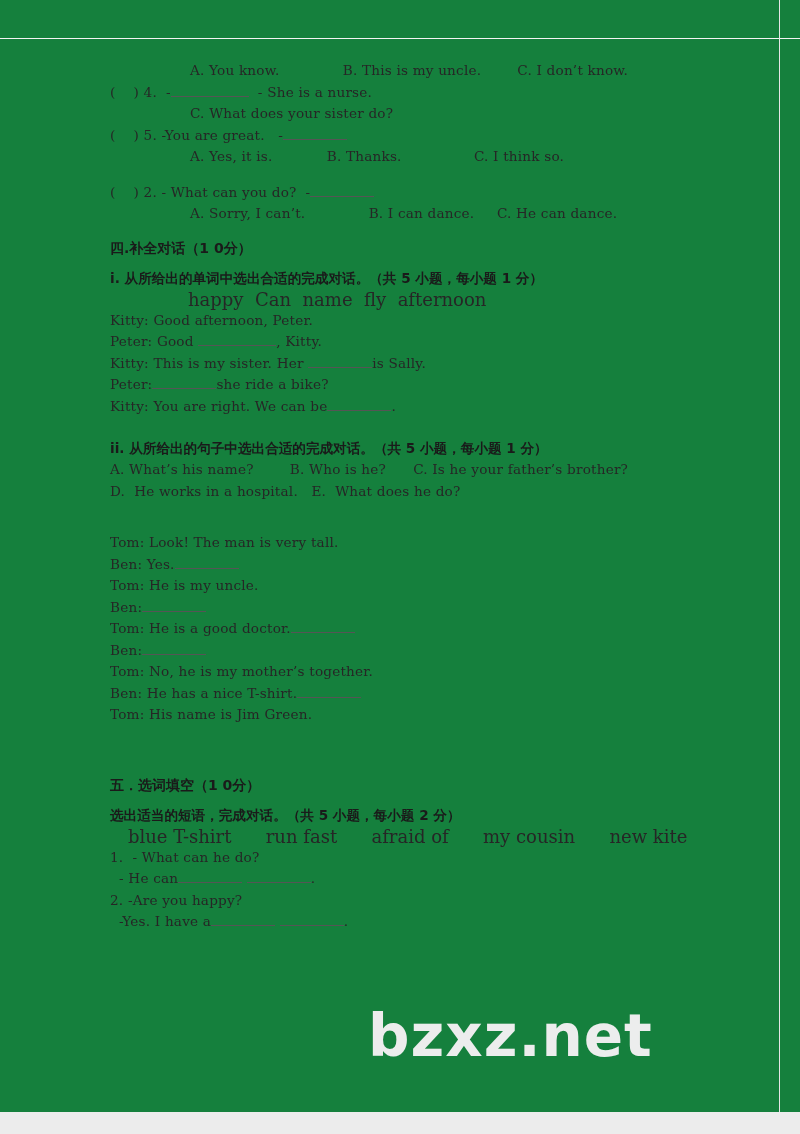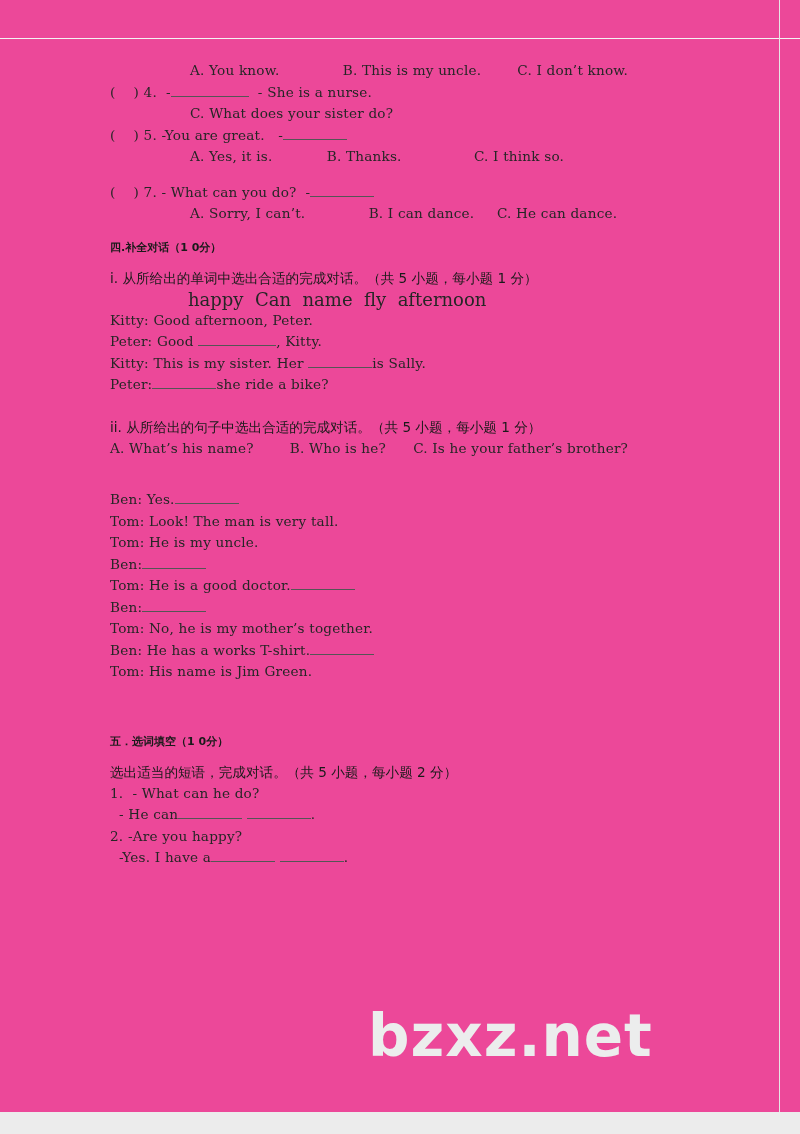--- a/index.html
+++ b/index.html
@@ -15,21 +15,21 @@
     font-family: "Liberation Serif", "DejaVu Serif", serif;
     color: #262626;
   }
 
   
   #page {
     position: absolute;
     left: 0; top: 0;
     width: 800px;
     height: 1134px;
-    background: #ec4899;
+    background: #15803d;
     box-sizing: border-box;
   }
   #page-right-edge {
     position: absolute;
     right: 20px; top: 0;
     width: 1px; height: 1114px;
     background: #e6e6e6;
   }
   #page-bottom-edge {
     position: absolute;
@@ -83,28 +83,28 @@
     border-bottom: 1px solid #555;
     height: 13px;
     vertical-align: baseline;
   }
   .b-md  { width: 64px; }
   .b-lg  { width: 78px; }
 
   .sec-head {
     font-family: "DejaVu Sans", "Liberation Sans", sans-serif;
     font-weight: bold;
-    font-size: 11px;
+    font-size: 14px;
     line-height: 26px;
     white-space: pre;
     color: #1a1a1a;
   }
   .sub-head {
     font-family: "DejaVu Sans", "Liberation Sans", sans-serif;
-    font-weight: normal;
+    font-weight: bold;
     font-size: 13.6px;
     line-height: 22px;
     white-space: pre;
     color: #1a1a1a;
   }
   .wordbank {
     font-family: "DejaVu Serif", "Liberation Serif", serif;
     font-size: 18px;
     line-height: 21px;
     white-space: pre;
@@ -131,65 +131,68 @@
     <div class="ln eng indent-opt">A. You know.              B. This is my uncle.        C. I don’t know.</div>
 
     <div class="ln eng"><span>(    ) 4.  -</span><span class="blank b-lg"></span><span>  - She is a nurse.</span></div>
     <div class="ln eng indent-opt">C. What does your sister do?</div>
 
     <div class="ln eng"><span>(    ) 5. -You are great.   -</span><span class="blank b-md"></span></div>
     <div class="ln eng indent-opt">A. Yes, it is.            B. Thanks.                C. I think so.</div>
 
     <span class="sp-14"></span>
 
-    <div class="ln eng"><span>(    ) 7. - What can you do?  -</span><span class="blank b-md"></span></div>
+    <div class="ln eng"><span>(    ) 2. - What can you do?  -</span><span class="blank b-md"></span></div>
     <div class="ln eng indent-opt">A. Sorry, I can’t.              B. I can dance.     C. He can dance.</div>
 
     <span class="sp-10"></span>
 
     <div class="sec-head">四.补全对话（1 0分）</div>
 
     <span class="sp-6"></span>
 
     <div class="sub-head">i. 从所给出的单词中选出合适的完成对话。（共 5 小题，每小题 1 分）</div>
     <div class="wordbank indent-wb">happy  Can  name  fly  afternoon</div>
 
     <div>
       <div class="ln eng"><span>Kitty: Good afternoon, Peter.</span></div>
       <div class="ln eng"><span>Peter: Good </span><span class="blank b-lg"></span><span>, Kitty.</span></div>
       <div class="ln eng"><span>Kitty: This is my sister. Her </span><span class="blank b-md"></span><span>is Sally.</span></div>
       <div class="ln eng"><span>Peter:</span><span class="blank b-md"></span><span>she ride a bike?</span></div>
+      <div class="ln eng"><span>Kitty: You are right. We can be</span><span class="blank b-md"></span><span>.</span></div>
     </div>
 
     <span class="sp-20"></span>
 
     <div class="sub-head">ii. 从所给出的句子中选出合适的完成对话。（共 5 小题，每小题 1 分）</div>
     <div class="ln eng">A. What’s his name?        B. Who is he?      C. Is he your father’s brother?</div>
+    <div class="ln eng">D.  He works in a hospital.   E.  What does he do?</div>
 
     <span class="sp-30"></span>
 
     <div>
+      <div class="ln eng"><span>Tom: Look! The man is very tall.</span></div>
       <div class="ln eng"><span>Ben: Yes.</span><span class="blank b-md"></span></div>
-      <div class="ln eng"><span>Tom: Look! The man is very tall.</span></div>
       <div class="ln eng"><span>Tom: He is my uncle.</span></div>
       <div class="ln eng"><span>Ben:</span><span class="blank b-md"></span></div>
       <div class="ln eng"><span>Tom: He is a good doctor.</span><span class="blank b-md"></span></div>
       <div class="ln eng"><span>Ben:</span><span class="blank b-md"></span></div>
       <div class="ln eng"><span>Tom: No, he is my mother’s together.</span></div>
-      <div class="ln eng"><span>Ben: He has a works T-shirt.</span><span class="blank b-md"></span></div>
+      <div class="ln eng"><span>Ben: He has a nice T-shirt.</span><span class="blank b-md"></span></div>
       <div class="ln eng"><span>Tom: His name is Jim Green.</span></div>
     </div>
 
     <span class="sp-46"></span>
 
     <div class="sec-head">五．选词填空（1 0分）</div>
 
     <span class="sp-6"></span>
 
     <div class="sub-head">选出适当的短语，完成对话。（共 5 小题，每小题 2 分）</div>
+    <div class="wordbank indent-wb2">blue T-shirt      run fast      afraid of      my cousin      new kite</div>
 
     <div>
       <div class="ln eng"><span>1.  - What can he do?</span></div>
       <div class="ln eng"><span>  - He can</span><span class="blank b-md"></span><span> </span><span class="blank b-md"></span><span>.</span></div>
       <div class="ln eng"><span>2. -Are you happy?</span></div>
       <div class="ln eng"><span>  -Yes. I have a</span><span class="blank b-md"></span><span> </span><span class="blank b-md"></span><span>.</span></div>
     </div>
 
   </div>
 

